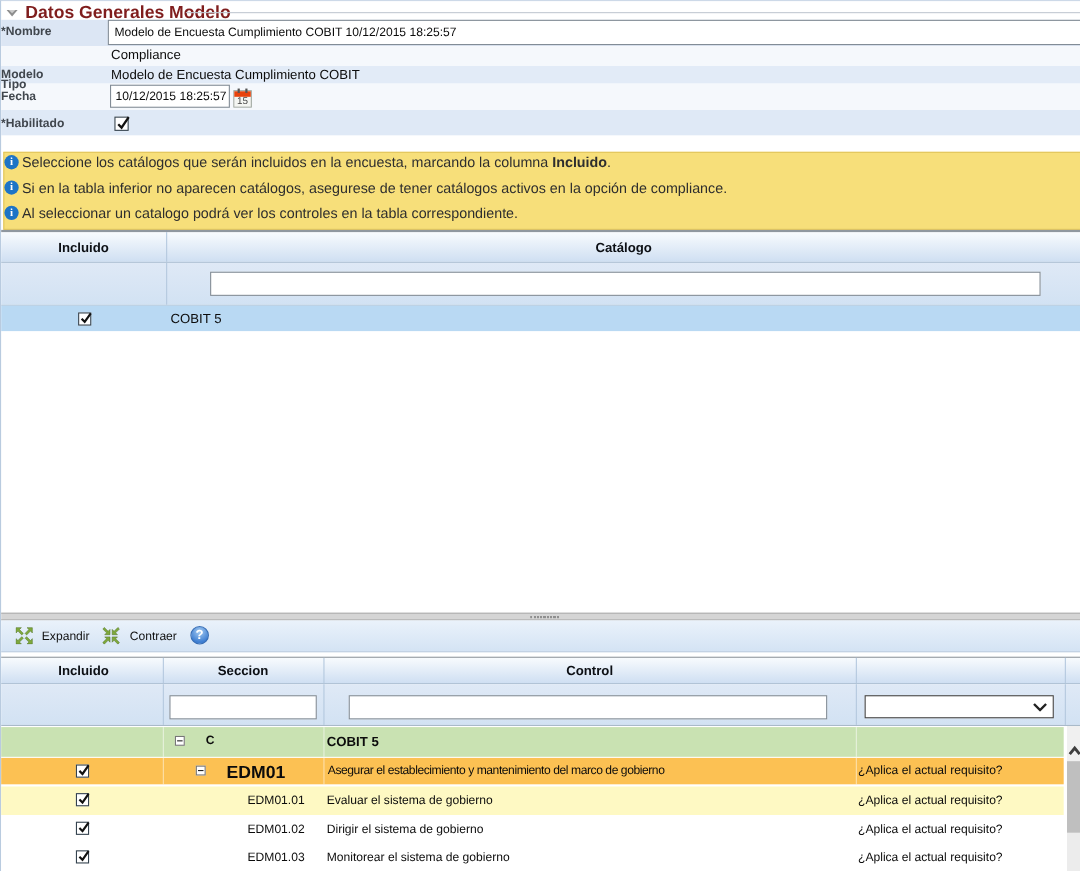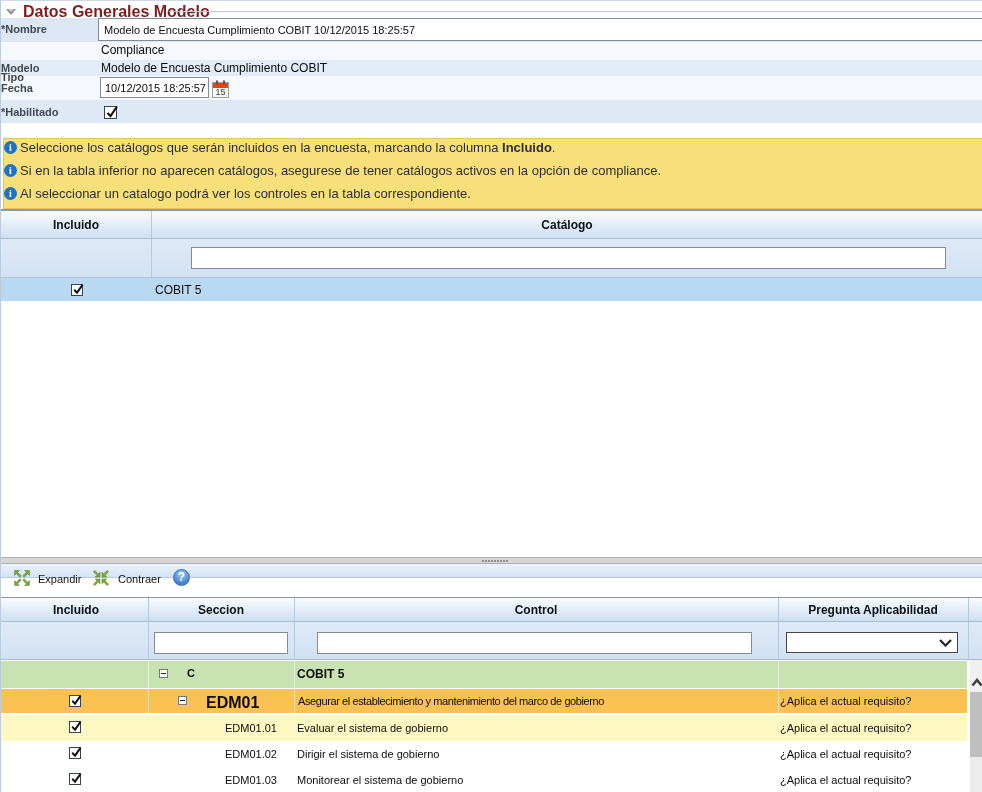--- a/index.html
+++ b/index.html
@@ -109,21 +109,21 @@
     <svg width="16" height="16">
         <path d="M2.2 6.8 L5 9.6 L10.5 1.8" stroke="#111" stroke-width="2" fill="none"></path>
       </svg>
   </div>
   <div class="ctext" style="left:154px;top:282px;font-size:12px;">COBIT 5</div>
 
   <div class="splitter" style="top:556px;height:7px;">
     <div class="abs" style="left:481px;top:2px;width:27px;height:2px;background:repeating-linear-gradient(90deg,#8f8f8f 0 2px,transparent 2px 3px);"></div>
   </div>
 
-  <div class="toolbar" style="top:563px;height:14px;">
+  <div class="toolbar" style="top:563px;height:29px;">
     <svg class="abs" style="left:13px;top:6px;" width="16" height="16">
       <defs>
           <path id="arw" d="M0 0 L4.8 0 L3.1 1.7 L6.6 5.2 L5.2 6.6 L1.7 3.1 L0 4.8 Z"></path>
         </defs>
       <g fill="#7fa93c" stroke="#55762a" stroke-width="0.5">
         <use href="#arw" transform="translate(0.6,0.6)"></use>
         <use href="#arw" transform="translate(15.4,0.6) scale(-1,1)"></use>
         <use href="#arw" transform="translate(0.6,15.4) scale(1,-1)"></use>
         <use href="#arw" transform="translate(15.4,15.4) scale(-1,-1)"></use>
       </g>
@@ -138,21 +138,20 @@
       </g>
     </svg>
     <div class="tbtxt" style="left:117px;top:9px;">Contraer</div>
     <div class="abs" style="left:172px;top:5px;width:17px;height:17px;border-radius:50%;background:radial-gradient(circle at 50% 28%,#a6ccf2,#3f7fd2 72%);border:1px solid #3a6fb5;box-sizing:border-box;color:#fff;font-weight:bold;font-size:12px;text-align:center;line-height:15px;">?</div>
   </div>
 
   <div class="gridhdr" style="top:596px;height:25px;border-top-width:1px;">
     <div class="hcell" style="left:0;width:150px;">Incluido</div>
     <div class="hcell" style="left:147px;width:146px;">Seccion</div>
     <div class="hcell" style="left:293px;width:484px;">Control</div>
-    <div class="hcell" style="left:777px;width:190px;">Pregunta Aplicabilidad</div>
     <div class="vline" style="left:147px;"></div>
     <div class="vline" style="left:293px;"></div>
     <div class="vline" style="left:777px;"></div>
     <div class="vline" style="left:967px;"></div>
   </div>
 
   <div class="filterrow" style="top:621px;height:38px;border-bottom:1px solid #a9bac9;box-sizing:border-box;">
     <div class="vline" style="left:147px;"></div>
     <div class="vline" style="left:293px;"></div>
     <div class="vline" style="left:777px;"></div>

